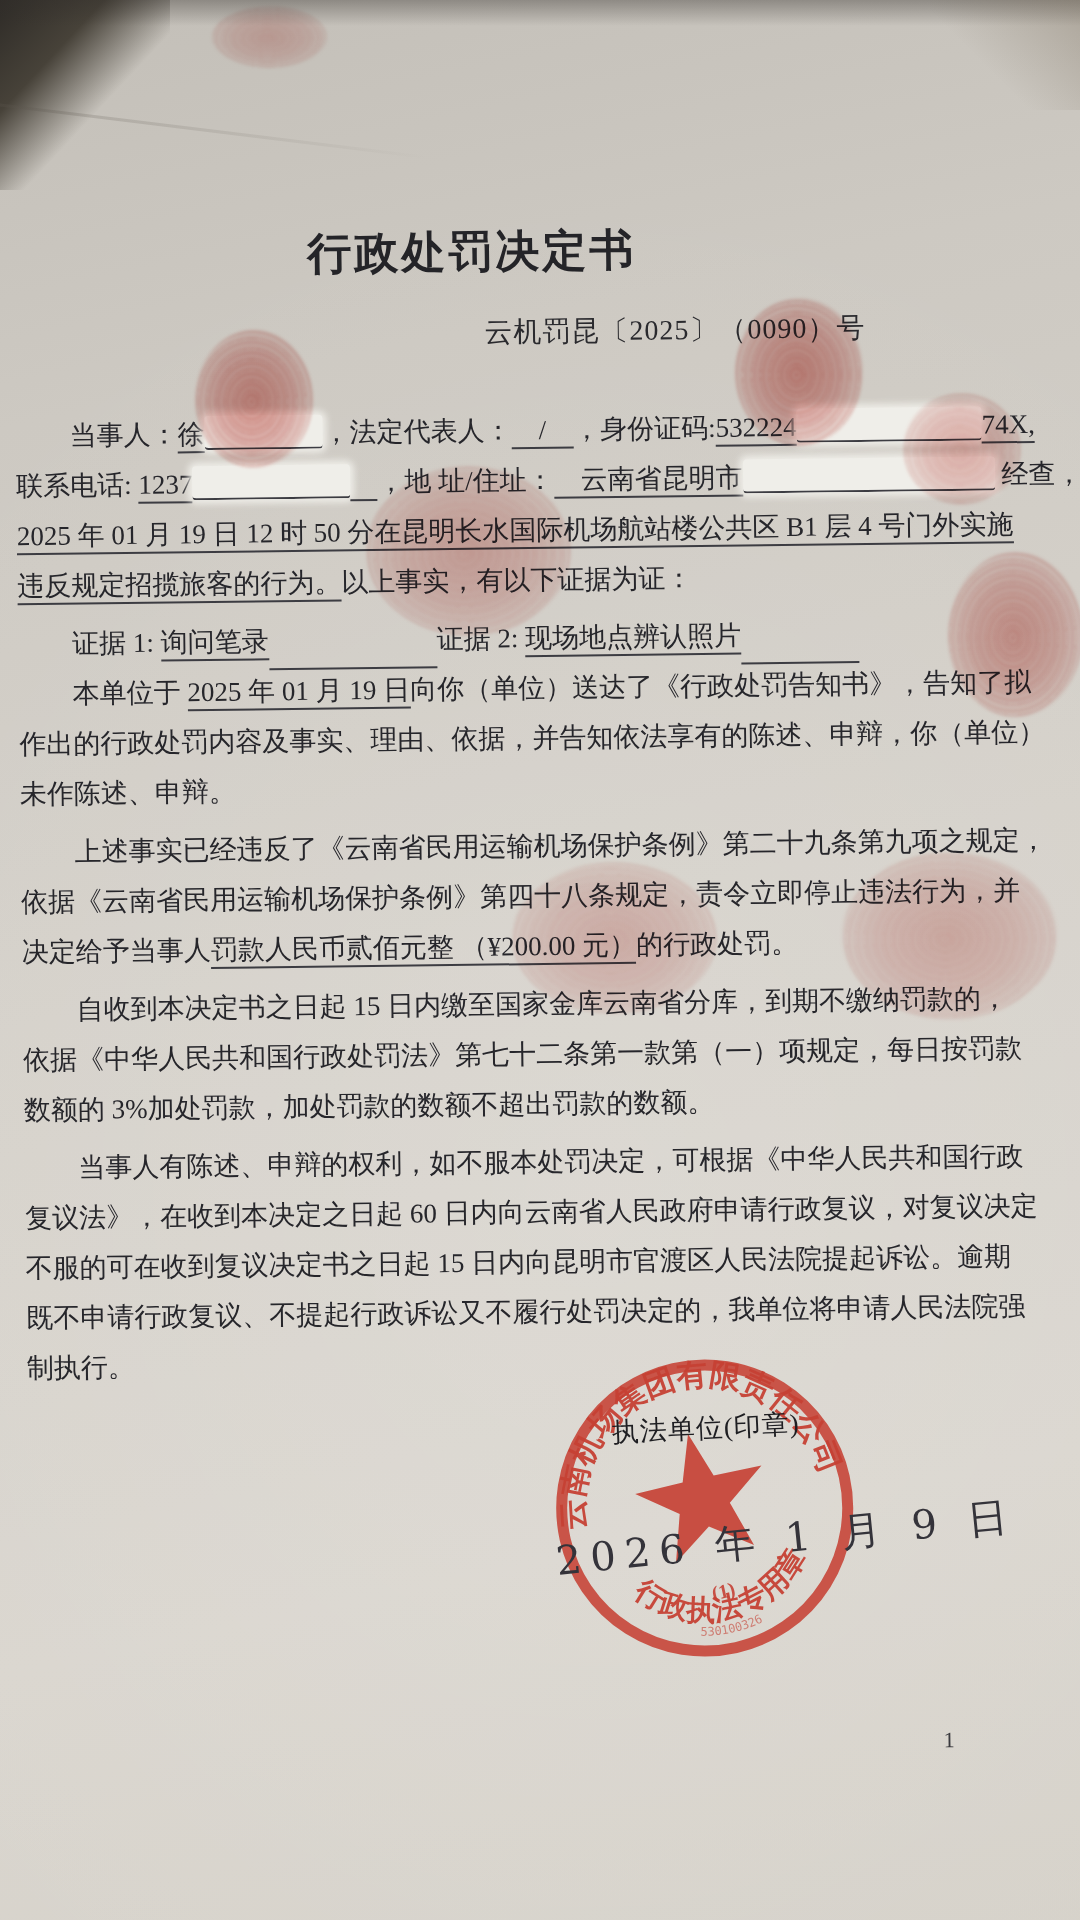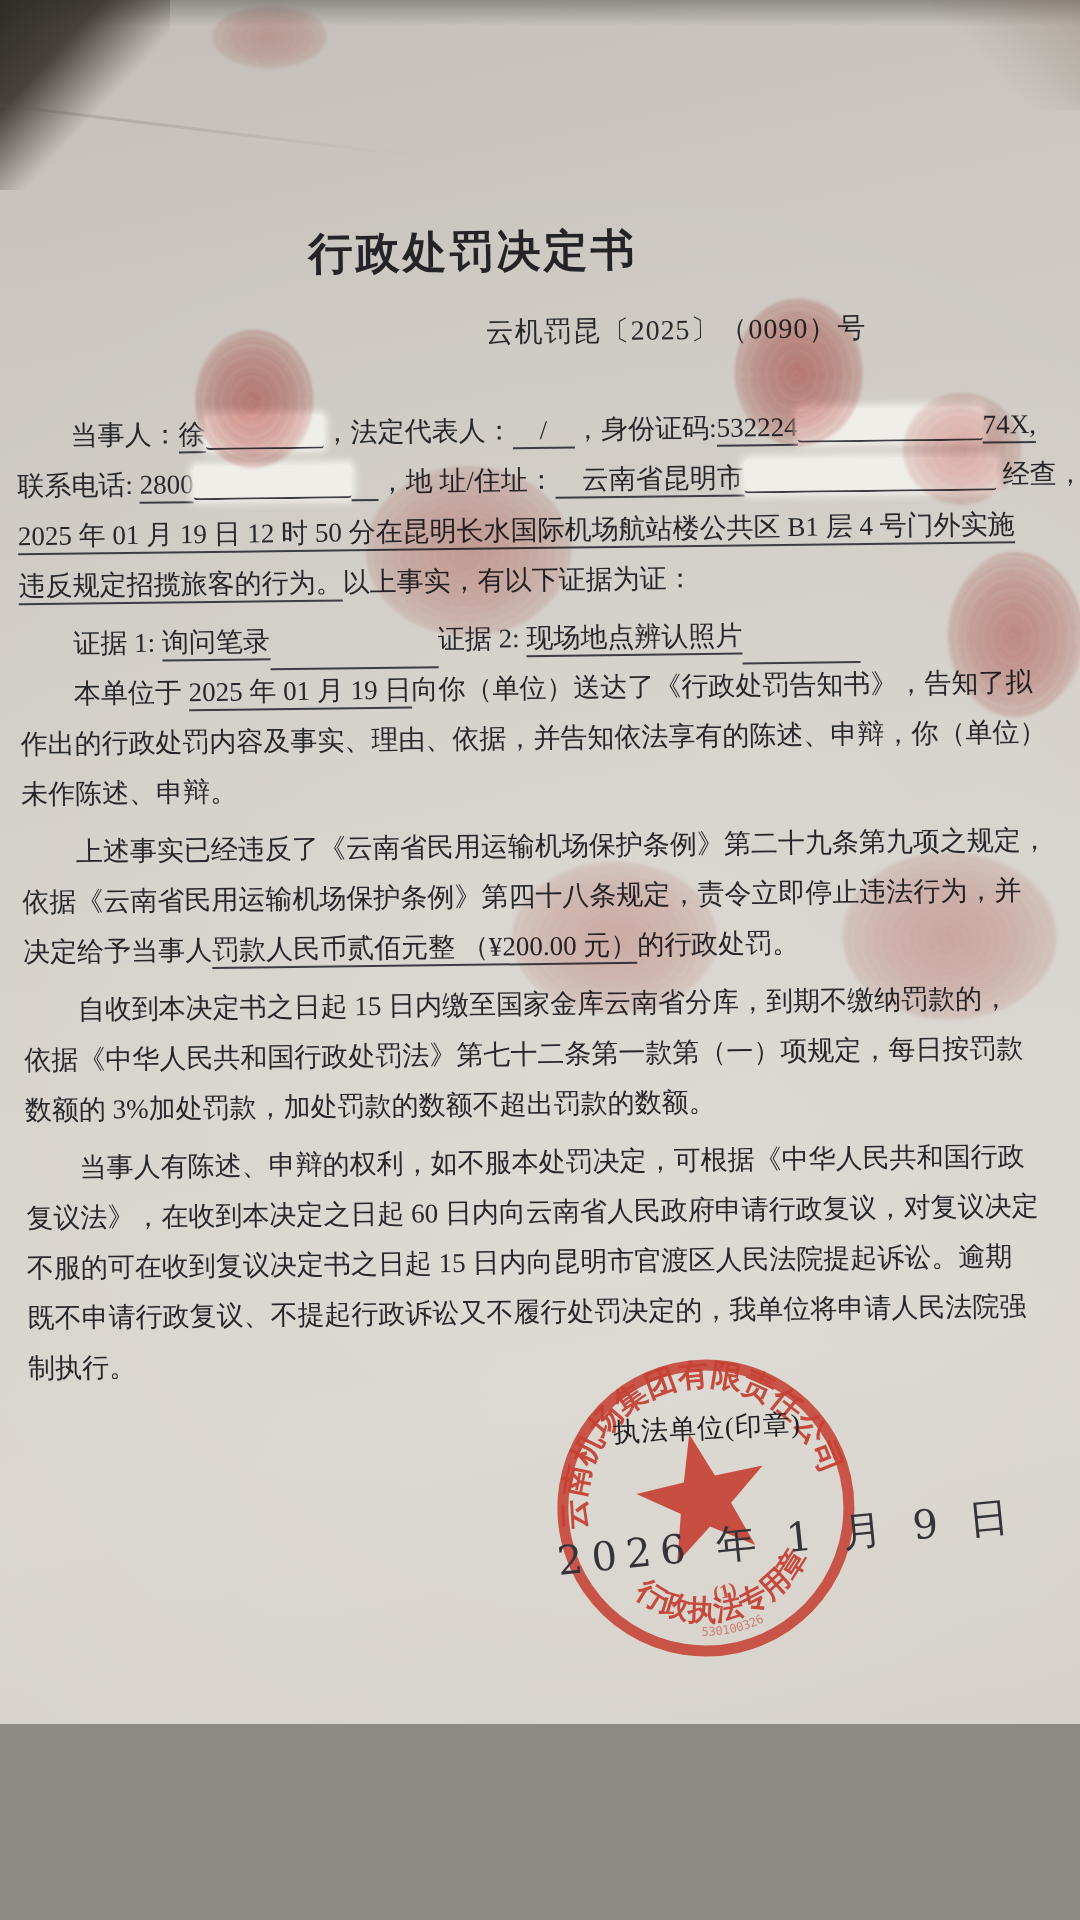--- a/index.html
+++ b/index.html
@@ -2,21 +2,21 @@
 <html><head>
 <meta charset="utf-8">
 <style>
   html,body{margin:0;padding:0;}
   body{
     width:1080px;height:1920px;overflow:hidden;
     background:#8d8a84;
     font-family:"Liberation Serif","DejaVu Serif",serif;
   }
   .photo{
-    position:relative;width:1080px;height:1724px;overflow:hidden;
+    position:relative;width:1080px;height:1920px;overflow:hidden;
     background:
       radial-gradient(140% 90% at 55% 62%, rgba(255,255,255,.12), rgba(255,255,255,0) 60%),
       linear-gradient(168deg,#c3bfb8 0%, #cdc9c2 20%, #d5d1ca 48%, #dad6cf 78%, #d6d2ca 100%);
   }
   .edge-top{position:absolute;left:0;top:0;right:0;height:26px;
     background:linear-gradient(180deg,rgba(52,48,44,.38),rgba(52,48,44,0));}
   .corner-tl{position:absolute;left:0;top:0;width:170px;height:190px;
     background:linear-gradient(133deg,#2e2b27 0%,#474239 30%,rgba(71,66,57,0) 58%);}
   .corner-tr{position:absolute;right:0;top:0;width:150px;height:110px;
     background:linear-gradient(225deg,rgba(125,113,96,.38),rgba(125,113,96,0) 62%);}
@@ -72,21 +72,21 @@
   <div class="edge-top"></div>
   <div class="corner-tr"></div>
   <div class="crease"></div>
 
   <div class="sheet">
     <div class="title">行政处罚决定书</div>
     <div class="docnum">云机罚昆〔2025〕（0090）号</div>
 
     <div class="body">
         <div class="bline ind"><span class="">当事人：</span><span class="ul">徐</span><span class="redact ul" style="width: 118px;"></span><span class="">，法定代表人：</span><span class="ul">　/　</span><span class="">，身份证码:</span><span class="ul">532224</span><span class="redact ul" style="width: 185px;"></span><span class="ul">74X,</span></div>
-        <div class="bline"><span class="">联系电话: </span><span class="ul">2800</span><span class="redact ul" style="width: 158px;"></span><span class="ul">　</span><span class="">，地 址/住址：</span><span class="ul">　云南省昆明市</span><span class="redact ul" style="width: 252px;"></span><span class=""> 经查，你于</span></div>
+        <div class="bline"><span class="">联系电话: </span><span class="ul">1237</span><span class="redact ul" style="width: 158px;"></span><span class="ul">　</span><span class="">，地 址/住址：</span><span class="ul">　云南省昆明市</span><span class="redact ul" style="width: 252px;"></span><span class=""> 经查，你于</span></div>
         <div class="bline"><span class="ul">2025 年 01 月 19 日 12 时 50 分在昆明长水国际机场航站楼公共区 B1 层 4 号门外实施</span></div>
         <div class="bline"><span class="ul">违反规定招揽旅客的行为。</span><span class="">以上事实，有以下证据为证：</span></div>
         <div class="bline gap ind"><span class="">证据 1: </span><span class="ul">询问笔录</span><span class="ul blank" style="width: 168px;">&nbsp;</span><span class="">证据 2: </span><span class="ul">现场地点辨认照片</span><span class="ul blank" style="width: 118px;">&nbsp;</span></div>
         <div class="bline ind"><span class="">本单位于 </span><span class="ul">2025 年 01 月 19 日</span><span class="">向你（单位）送达了《行政处罚告知书》，告知了拟</span></div>
         <div class="bline"><span class="">作出的行政处罚内容及事实、理由、依据，并告知依法享有的陈述、申辩，你（单位）</span></div>
         <div class="bline"><span class="">未作陈述、申辩。</span></div>
         <div class="bline gap ind"><span class="">上述事实已经违反了《云南省民用运输机场保护条例》第二十九条第九项之规定，</span></div>
         <div class="bline"><span class="">依据《云南省民用运输机场保护条例》第四十八条规定，责令立即停止违法行为，并</span></div>
         <div class="bline"><span class="">决定给予当事人</span><span class="ul">罚款人民币贰佰元整 （¥200.00 元）</span><span class="">的行政处罚。</span></div>
         <div class="bline gap ind"><span class="">自收到本决定书之日起 15 日内缴至国家金库云南省分库，到期不缴纳罚款的，</span></div>

